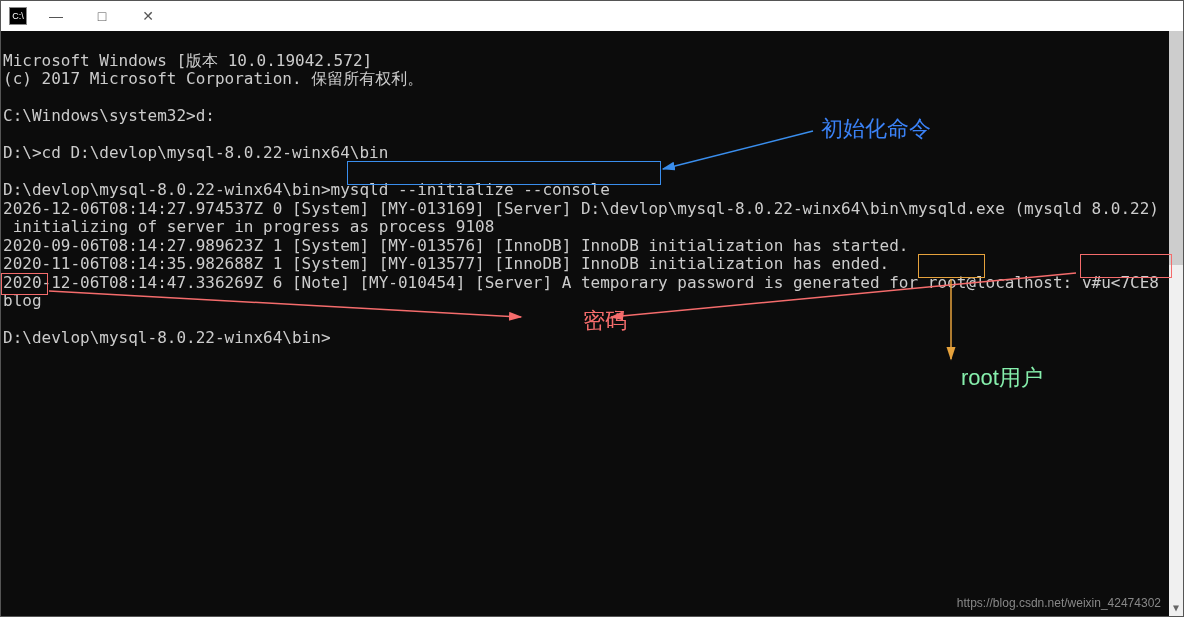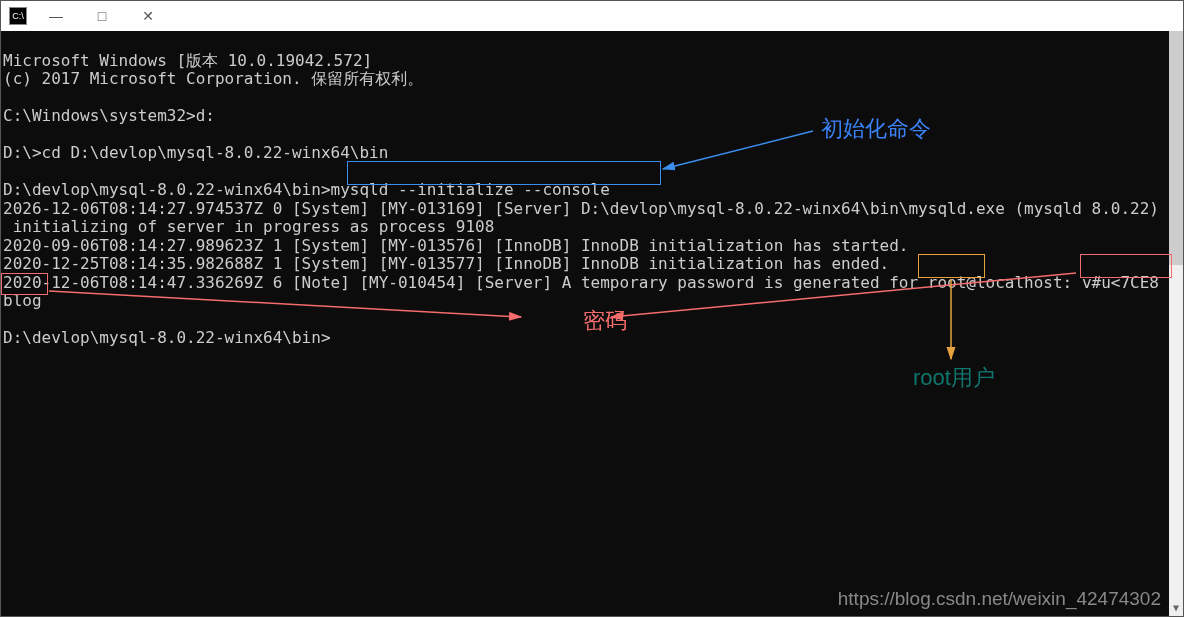--- a/index.html
+++ b/index.html
@@ -118,32 +118,32 @@
     pointer-events: none;
   }
   .label {
     position: absolute;
     font-family: "Microsoft YaHei", sans-serif;
     font-size: 22px;
     pointer-events: none;
   }
   .label-blue { color: #3b82f6; }
   .label-red { color: #f56c6c; }
-  .label-orange { color: #0f766e; }
+  .label-orange { color: #86efac; margin-left: 48px; }
   svg.arrow {
     position: absolute;
     pointer-events: none;
     overflow: visible;
   }
   .watermark {
     position: absolute;
     right: 22px;
     bottom: 6px;
     color: #888;
-    font-size: 19px;
+    font-size: 12px;
     font-family: Arial, sans-serif;
     pointer-events: none;
   }
 </style>
 </head>
 <body>
 
 <div class="window">
 
   <div class="title-bar">
@@ -160,21 +160,21 @@
 <span>(c) 2017 Microsoft Corporation. 保留所有权利。</span>
 <span></span>
 <span>C:\Windows\system32&gt;d:</span>
 <span></span>
 <span>D:\&gt;cd D:\devlop\mysql-8.0.22-winx64\bin</span>
 <span></span>
 <span>D:\devlop\mysql-8.0.22-winx64\bin&gt;mysqld --initialize --console</span>
 <span>2026-12-06T08:14:27.974537Z 0 [System] [MY-013169] [Server] D:\devlop\mysql-8.0.22-winx64\bin\mysqld.exe (mysqld 8.0.22)</span>
 <span> initializing of server in progress as process 9108</span>
 <span>2020-09-06T08:14:27.989623Z 1 [System] [MY-013576] [InnoDB] InnoDB initialization has started.</span>
-<span>2020-12-25T08:14:35.982688Z 1 [System] [MY-013577] [InnoDB] InnoDB initialization has ended.</span>
+<span>2020-11-06T08:14:35.982688Z 1 [System] [MY-013577] [InnoDB] InnoDB initialization has ended.</span>
 <span>2020-12-06T08:14:47.336269Z 6 [Note] [MY-010454] [Server] A temporary password is generated for root@localhost: v#u&lt;7CE8</span>
 <span>blog</span>
 <span></span>
 <span>D:\devlop\mysql-8.0.22-winx64\bin&gt;</span>
   </div>
 
   <div class="scrollbar">
     <div class="scroll-arrow up">▲</div>
     <div class="scroll-thumb"></div>
     <div class="scroll-arrow down">▼</div>

